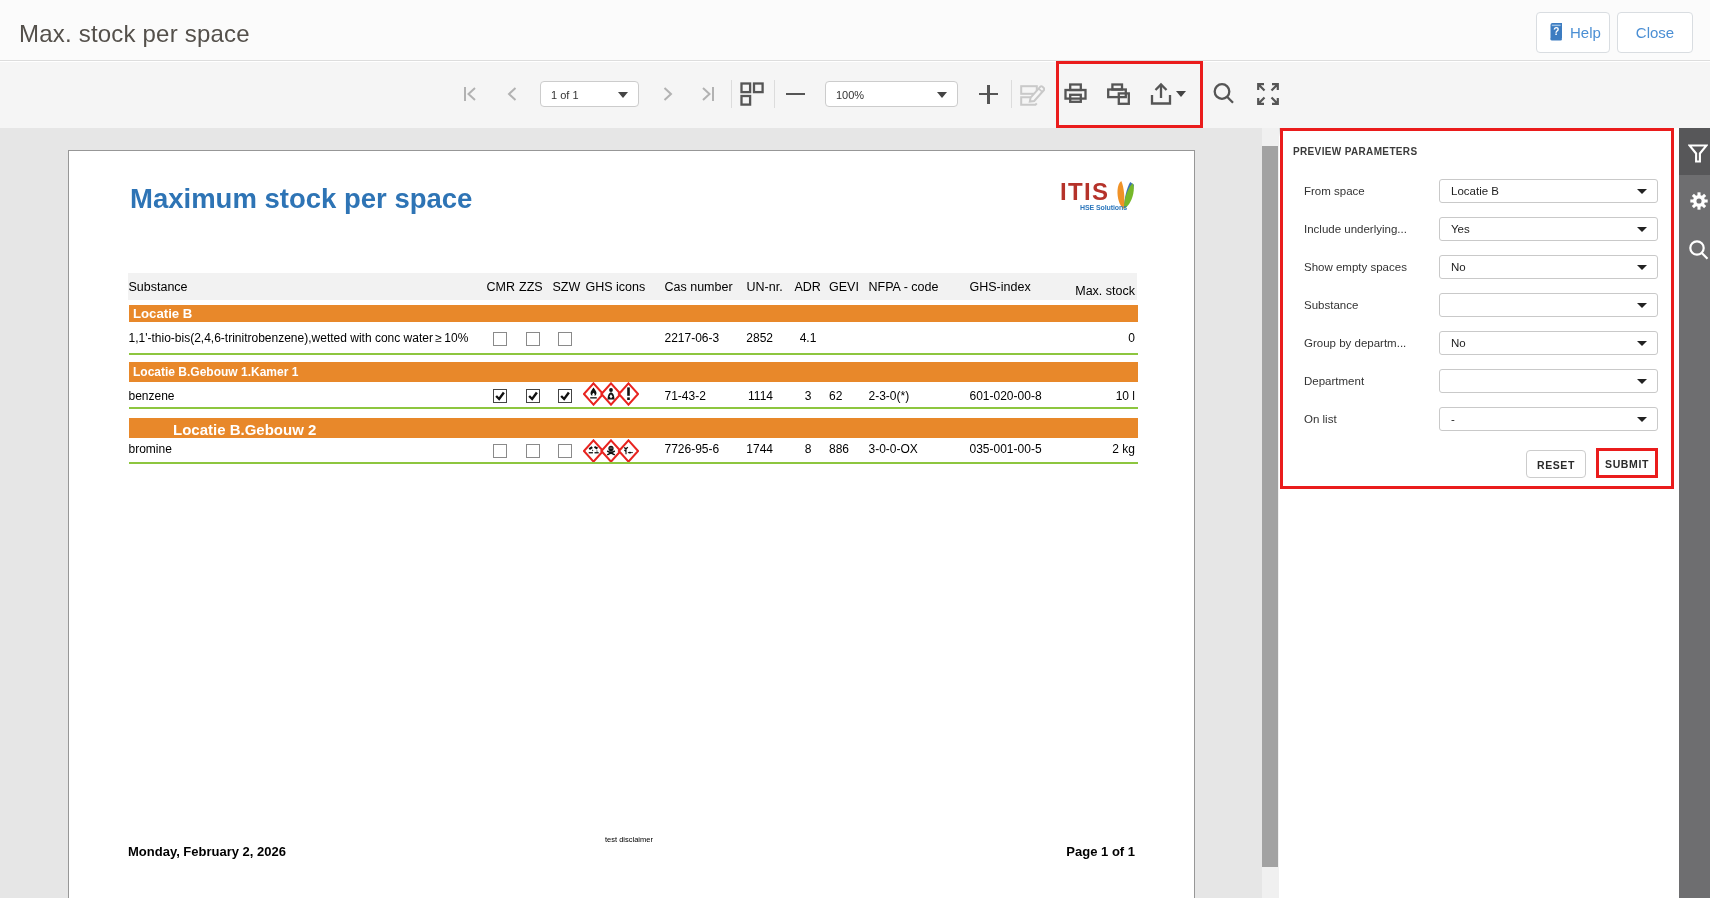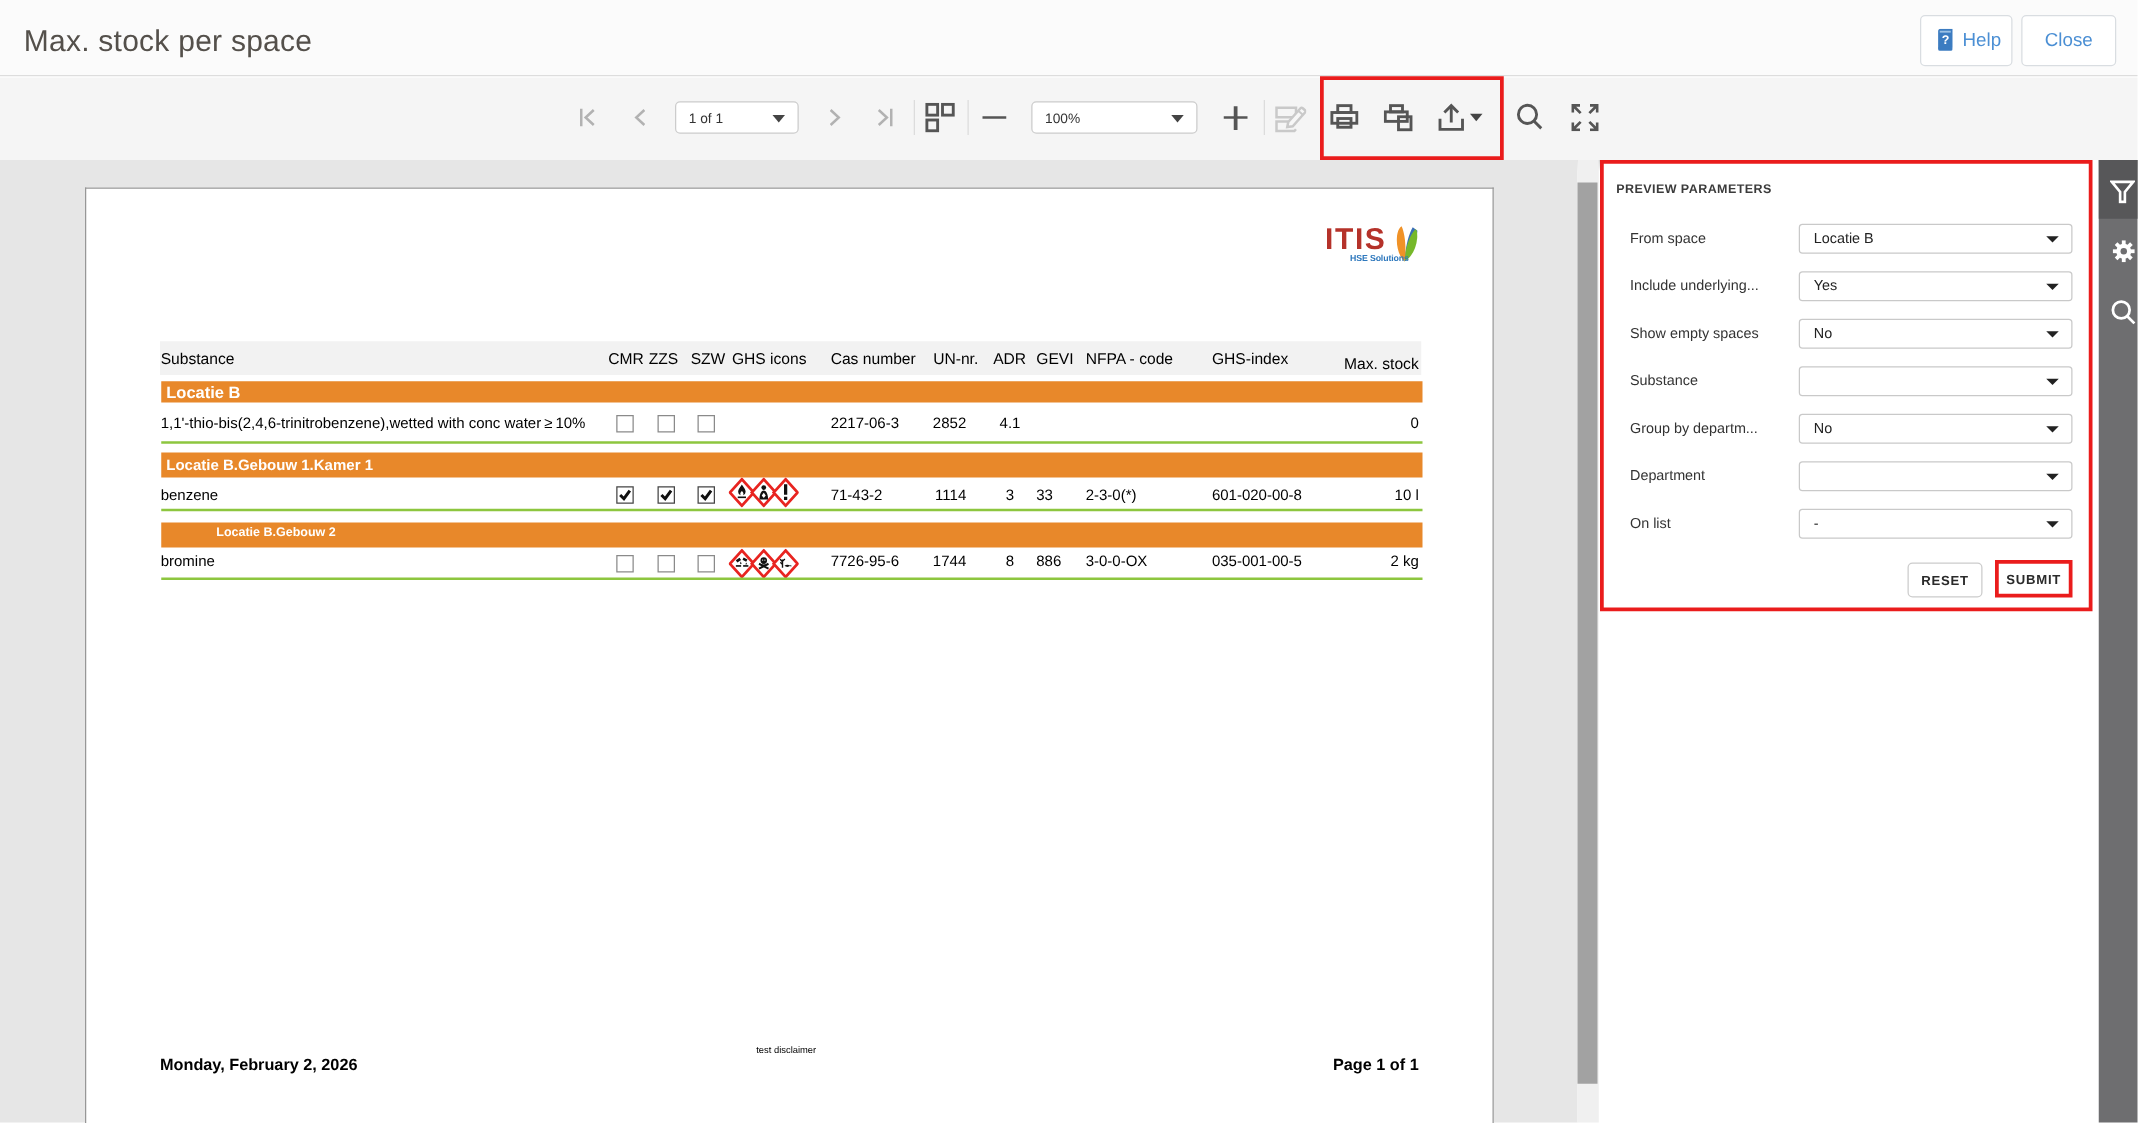--- a/index.html
+++ b/index.html
@@ -139,20 +139,21 @@
     <path d="M15 1.2 H20.8 V7 M20.2 1.8 L14.5 7.5"></path>
     <path d="M1.2 15 V20.8 H7 M1.8 20.2 L7.5 14.5"></path>
     <path d="M15 20.8 H20.8 V15 M20.2 20.2 L14.5 14.5"></path>
   </svg>
 </div>
 <div class="abs" id="tbshadow"></div>
 <div class="abs" id="viewer"></div>
 <div class="abs" id="sctrack"></div>
 <div class="abs" id="scthumb"></div>
 <div class="abs" id="page">
+  <div class="abs" style="left:61px;top:32px;font-size:27.5px;font-weight:bold;color:#2e74b5;">Maximum stock per space</div>
 
   <div class="abs" style="left:991px;top:27px;font-size:24px;font-weight:bold;color:#b5322a;letter-spacing:1.3px;">ITIS</div>
   <svg class="abs" style="left:1046px;top:29px" width="21" height="31" viewBox="0 0 22 33">
     <path d="M9,30 C10,19 12,9 16,2 L20,5 C19,14 14,25 9,30 Z" fill="#3a6fb5"></path>
     <path d="M9,31 C15,27.5 19,20 19.8,11 C20,7 19.5,4.5 18.5,3.5 C13,9 9.5,20 9,31 Z" fill="#76b82a"></path>
     <path d="M9,31 C4.5,27 2,19 2.5,11 C2.8,6 4.2,2.5 6.5,1 C9.5,7.5 10.8,20 9,31 Z" fill="#f09227"></path>
   </svg>
   <div class="abs" style="left:1011px;top:53px;font-size:7px;font-weight:bold;color:#2e78bd;letter-spacing:-0.1px;">HSE Solutions</div>
 
   <div class="abs" style="left:59px;top:122px;width:1009px;height:27px;background:#f2f2f2;"></div>
@@ -211,28 +212,28 @@
       <circle cx="28" cy="8" r="1.9"></circle>
       <path d="M24.5,17.6 C24.7,12.6 26.2,10.4 28,10.4 C29.8,10.4 31.3,12.6 31.5,17.6 Z"></path>
       <path d="M28,12.2 L29.6,14.4 L28,16.4 L26.4,14.4 Z" fill="#fff"></path>
       <rect x="44.2" y="5.4" width="2.6" height="8.4"></rect>
       <rect x="44.2" y="15.4" width="2.6" height="2.6"></rect>
     </g>
   </svg>
   <div class="t" style="left:595.5px;top:238px;">71-43-2</div>
   <div class="t" style="left:704px;top:238px;transform:translateX(-100%);">1114</div>
   <div class="t" style="left:739px;top:238px;transform:translateX(-50%);">3</div>
-  <div class="t" style="left:760px;top:238px;">33</div>
+  <div class="t" style="left:760px;top:238px;">62</div>
   <div class="t" style="left:799.5px;top:238px;">2-3-0(*)</div>
   <div class="t" style="left:900.5px;top:238px;">601-020-00-8</div>
   <div class="t" style="left:1066px;top:238px;transform:translateX(-100%);">10 l</div>
   <div class="gline" style="top:256px;"></div>
 
   <div class="orange" style="top:267px;height:20px;"></div>
-  <div class="t" style="left:64px;top:270px;color:#fff;font-weight:bold;font-size:10px;padding-left:40px;">Locatie B.Gebouw 2</div>
+  <div class="t" style="left:64px;top:270px;color:#fff;font-weight:bold;font-size:15px;padding-left:40px;">Locatie B.Gebouw 2</div>
   <div class="t" style="left:59.5px;top:291px;">bromine</div>
   <div class="cb" style="left:424px;top:293px;"></div>
   <div class="cb" style="left:456.5px;top:293px;"></div>
   <div class="cb" style="left:488.5px;top:293px;"></div>
   <svg class="abs" style="left:514px;top:288px" width="56" height="24" viewBox="0 0 56 24">
     <g stroke="#e82420" stroke-width="2.1" fill="#fff">
       <polygon points="10.5,1.4 20.1,12 10.5,22.6 0.9,12"></polygon>
       <polygon points="28,1.4 37.6,12 28,22.6 18.4,12"></polygon>
       <polygon points="45.5,1.4 55.1,12 45.5,22.6 35.9,12"></polygon>
     </g>

